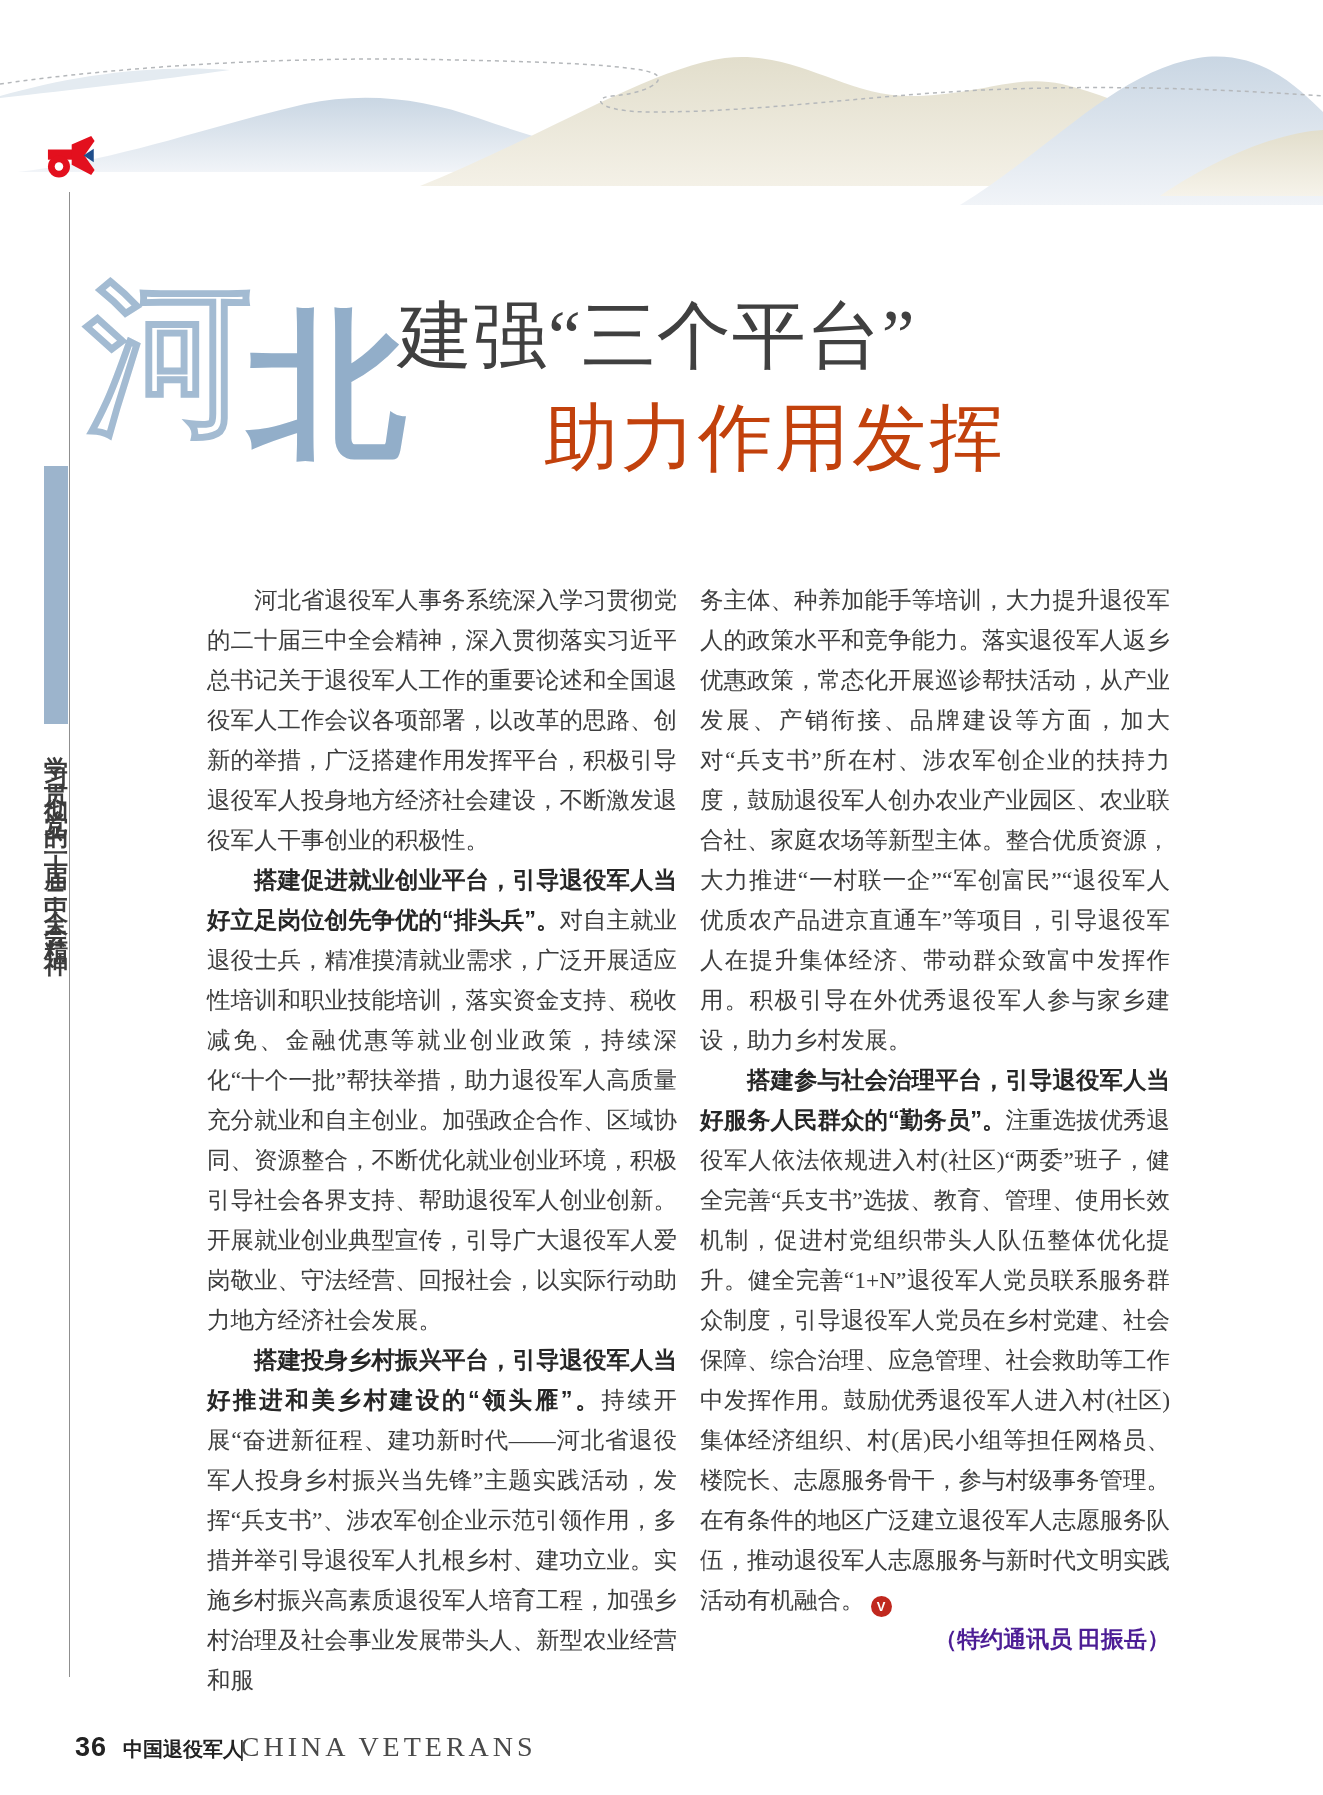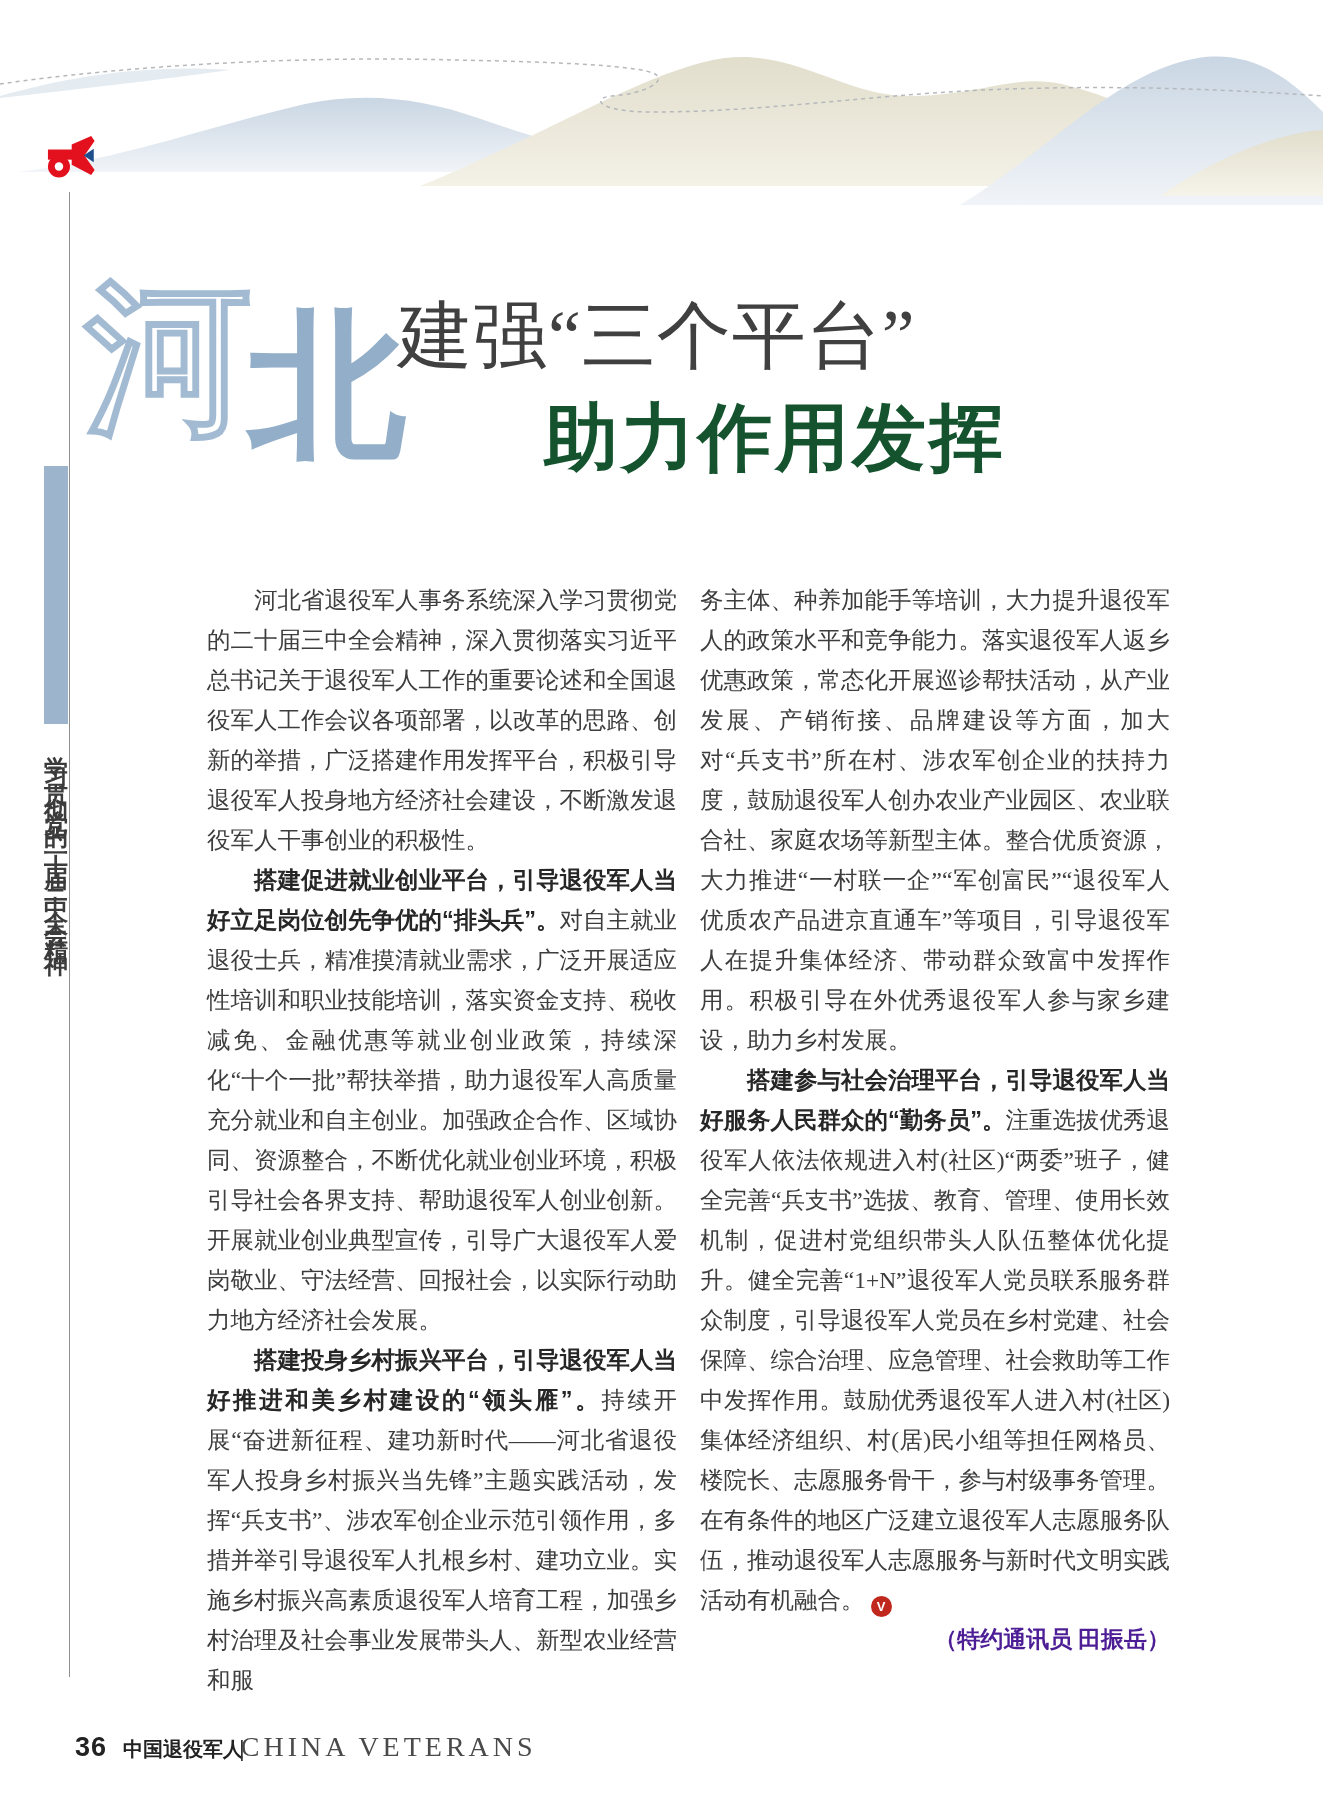--- a/index.html
+++ b/index.html
@@ -23,22 +23,22 @@
     color:#92aec9;font-family:"Liberation Serif", serif;
   }
   .headline-l1{
     position:absolute;left:398px;top:296px;
     font-size:74px;line-height:1.1;font-weight:400;
     color:#404040;letter-spacing:1px;
     font-family:"Liberation Serif", serif;white-space:nowrap;
   }
   .headline-l2{
     position:absolute;left:544px;top:398px;
-    font-size:74px;line-height:1.1;font-weight:700;
-    color:#14532d;letter-spacing:3px;
+    font-size:74px;line-height:1.1;font-weight:400;
+    color:#c2410c;letter-spacing:3px;
     font-family:"Liberation Serif", serif;white-space:nowrap;
   }
   
   .accent-bar{position:absolute;left:44px;top:466px;width:24px;height:258px;background:#9cb4cc;}
   .v-label{
     position:absolute;left:40px;top:736px;
     writing-mode:vertical-rl;text-orientation:upright;
     font-family:"Liberation Sans", sans-serif;font-weight:700;
     font-size:24px;letter-spacing:14px;color:#3b3b3b;white-space:nowrap;
   }

